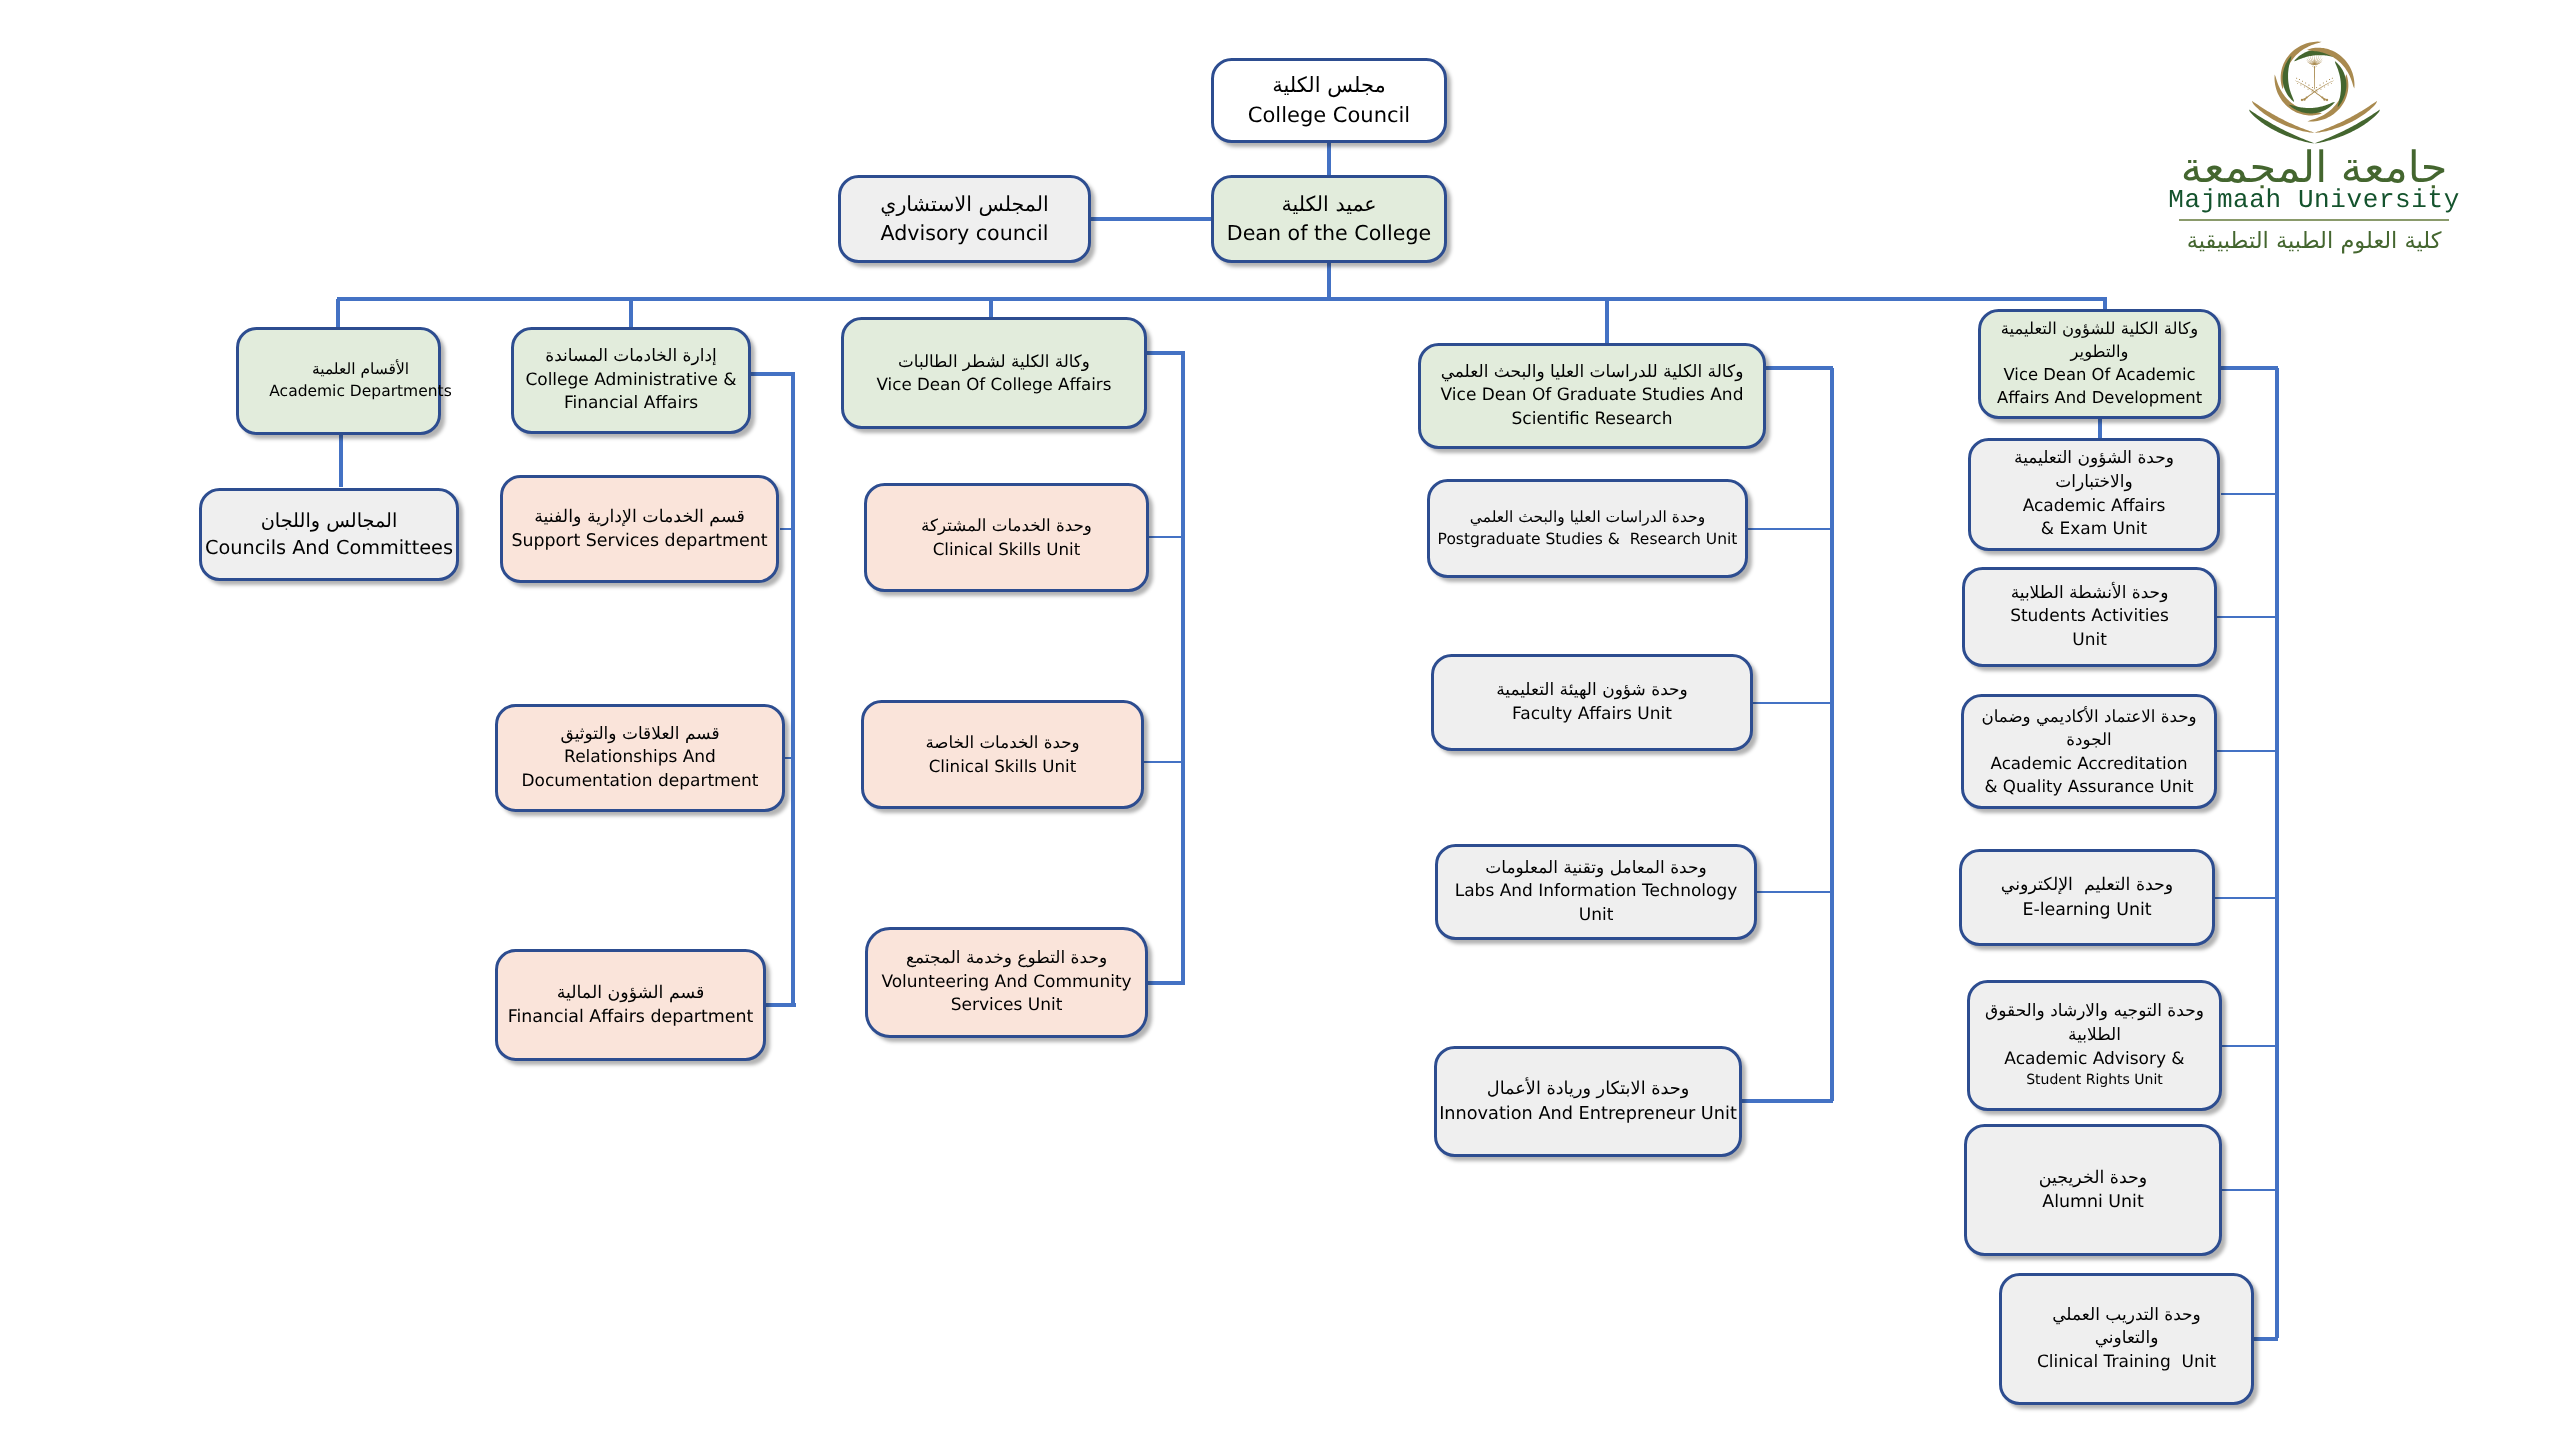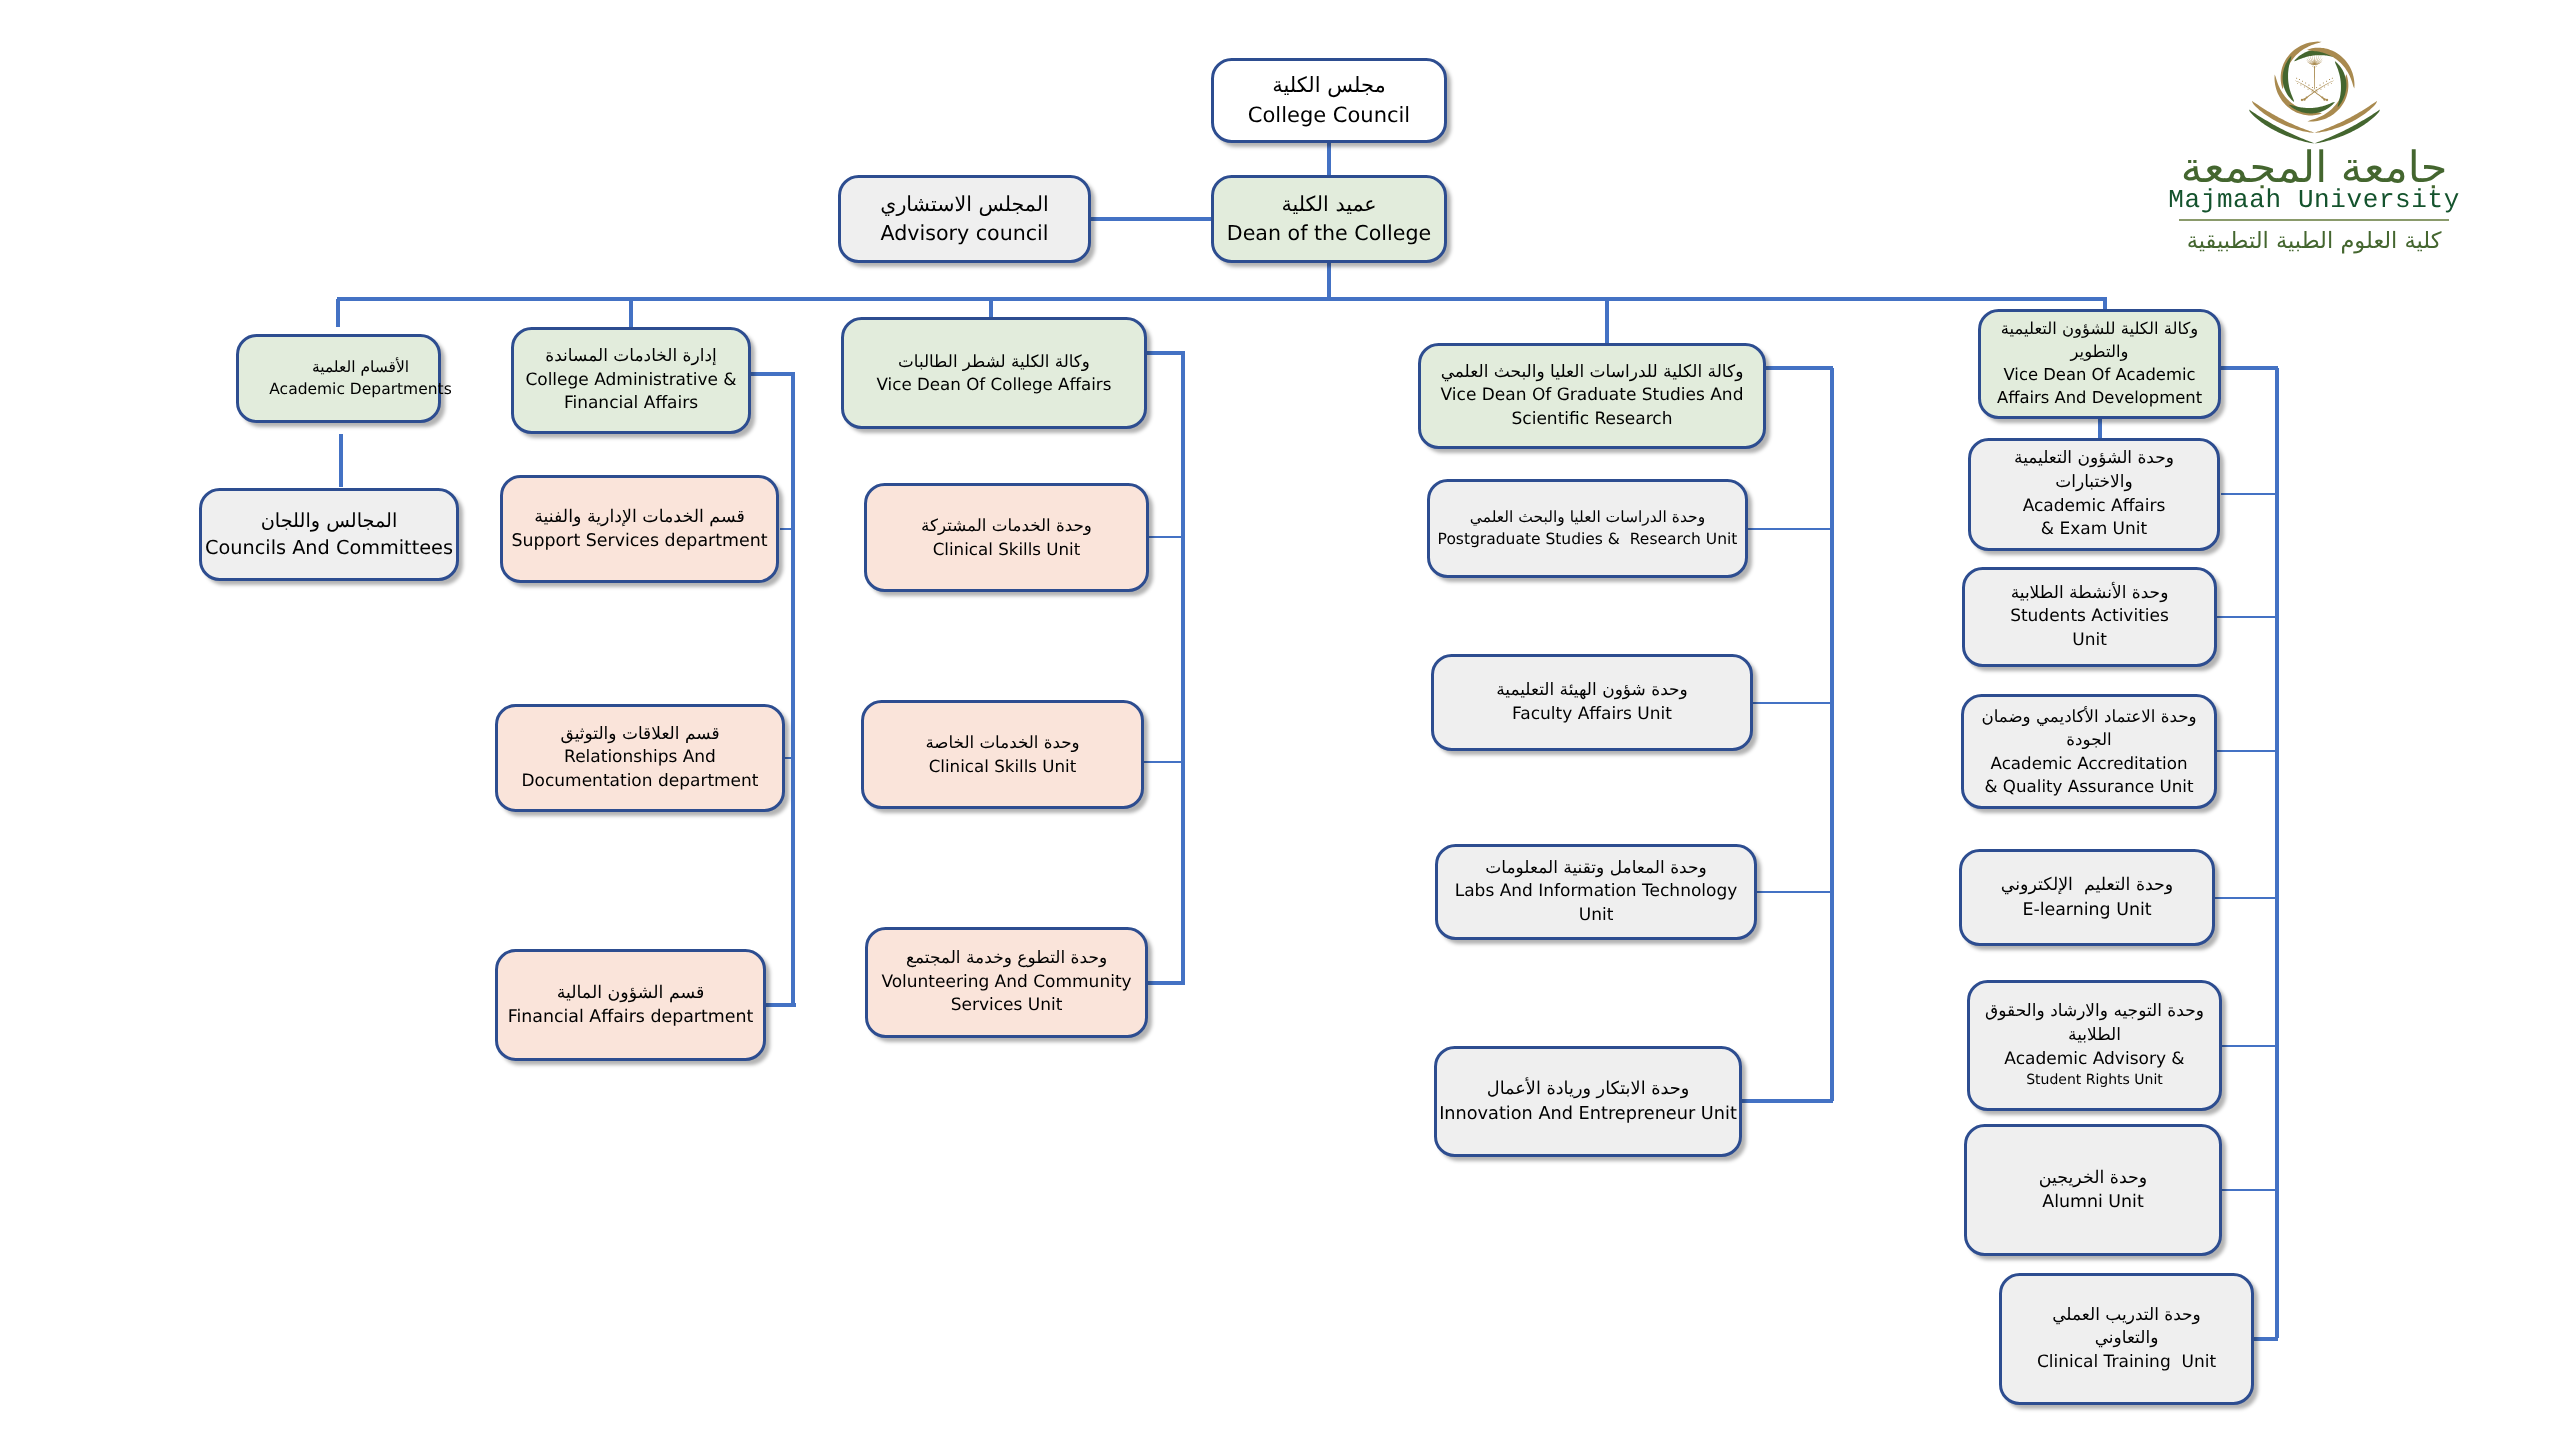--- a/index.html
+++ b/index.html
@@ -72,21 +72,21 @@
     <div class="ln en" style="font-size:21px;">College Council</div>
   </div>
   <div class="node fill-green" style="left:1211px;top:175px;width:236px;height:88px;">
     <div class="ln ar" style="font-size:20.6px;">عميد الكلية</div>
     <div class="ln en" style="font-size:20.6px;">Dean of the College</div>
   </div>
   <div class="node fill-grey" style="left:838px;top:175px;width:253px;height:88px;">
     <div class="ln ar" style="font-size:20.6px;">المجلس الاستشاري</div>
     <div class="ln en" style="font-size:20.6px;">Advisory council</div>
   </div>
-  <div class="node fill-green" style="left:236px;top:334px;width:205px;height:89px;padding-left:44px;">
+  <div class="node fill-green" style="left:236px;top:327px;width:205px;height:108px;padding-left:44px;">
     <div class="ln ar" style="font-size:15.5px;">الأقسام العلمية</div>
     <div class="ln en" style="font-size:15.5px;">Academic Departments</div>
   </div>
   <div class="node fill-grey" style="left:199px;top:488px;width:260px;height:93px;">
     <div class="ln ar" style="font-size:19.3px;">المجالس واللجان</div>
     <div class="ln en" style="font-size:19.3px;">Councils And Committees</div>
   </div>
   <div class="node fill-green" style="left:511px;top:327px;width:240px;height:107px;">
     <div class="ln ar" style="font-size:17px;">إدارة الخادمات المساندة</div>
     <div class="ln en" style="font-size:17px;">College Administrative &amp;</div>
@@ -110,21 +110,21 @@
     <div class="ln en" style="font-size:16.7px;">Vice Dean Of College Affairs</div>
   </div>
   <div class="node fill-peach" style="left:864px;top:483px;width:285px;height:109px;">
     <div class="ln ar" style="font-size:16.7px;">وحدة الخدمات المشتركة</div>
     <div class="ln en" style="font-size:16.7px;">Clinical Skills Unit</div>
   </div>
   <div class="node fill-peach" style="left:861px;top:700px;width:283px;height:109px;">
     <div class="ln ar" style="font-size:16.7px;">وحدة الخدمات الخاصة</div>
     <div class="ln en" style="font-size:16.7px;">Clinical Skills Unit</div>
   </div>
-  <div class="node fill-peach" style="left:865px;top:927px;width:283px;height:111px;">
+  <div class="node fill-peach" style="left:865px;top:927px;width:283px;height:111px;border-radius:25px;">
     <div class="ln ar" style="font-size:17px;">وحدة التطوع وخدمة المجتمع</div>
     <div class="ln en" style="font-size:17px;">Volunteering And Community</div>
     <div class="ln en" style="font-size:17px;">Services Unit</div>
   </div>
   <div class="node fill-green" style="left:1418px;top:343px;width:348px;height:106px;">
     <div class="ln ar" style="font-size:17px;">وكالة الكلية للدراسات العليا والبحث العلمي</div>
     <div class="ln en" style="font-size:17px;">Vice Dean Of Graduate Studies And</div>
     <div class="ln en" style="font-size:17px;">Scientific Research</div>
   </div>
   <div class="node fill-grey" style="left:1427px;top:479px;width:321px;height:99px;">

